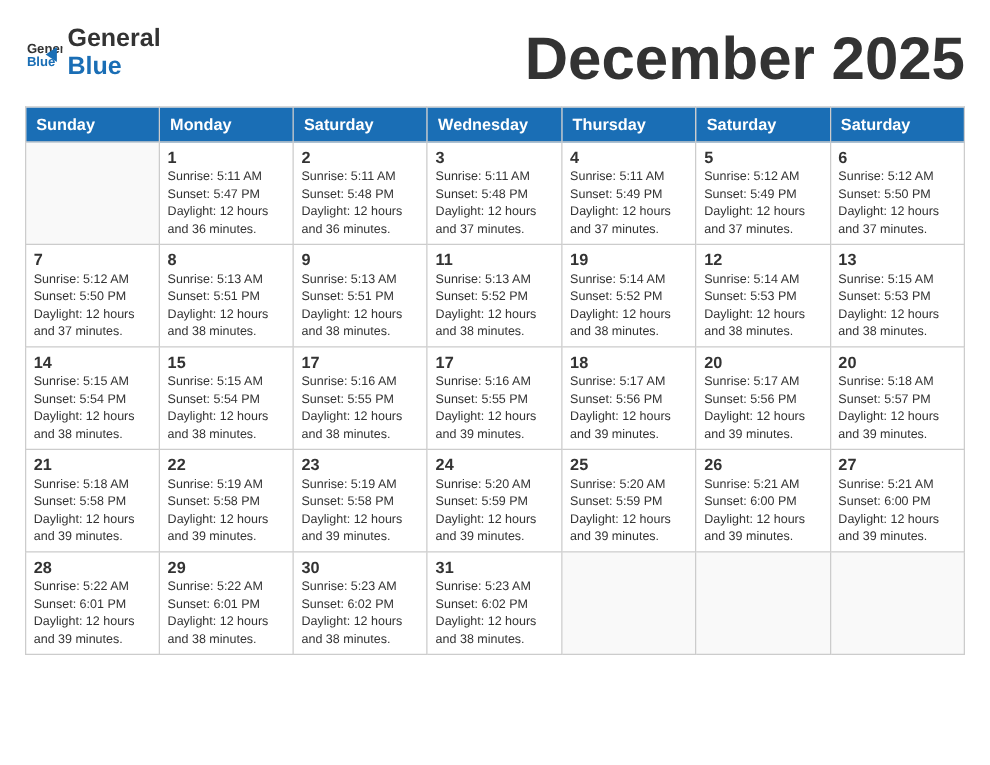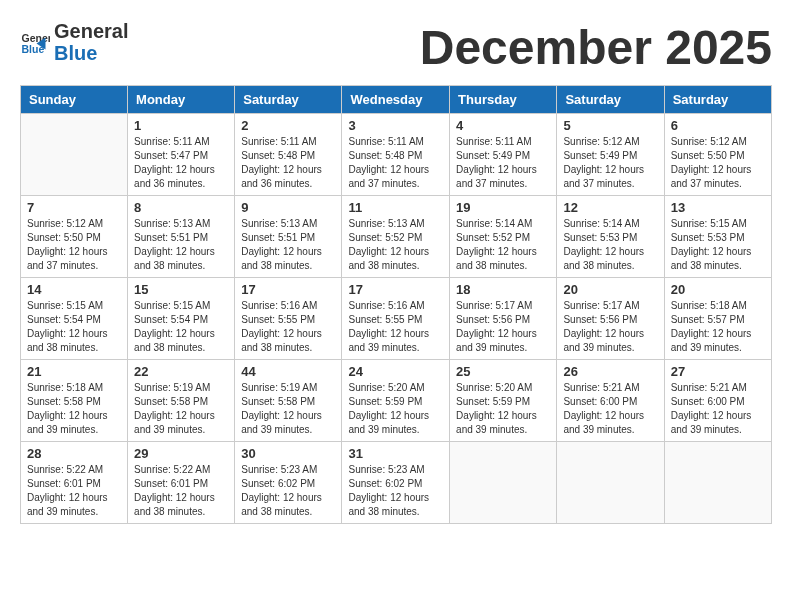--- a/index.html
+++ b/index.html
@@ -195,21 +195,21 @@
       <tr>
         <td>
           <div class="day-number">21</div>
           <div class="day-info">Sunrise: 5:18 AM<br>Sunset: 5:58 PM<br>Daylight: 12 hours and 39 minutes.</div>
         </td>
         <td>
           <div class="day-number">22</div>
           <div class="day-info">Sunrise: 5:19 AM<br>Sunset: 5:58 PM<br>Daylight: 12 hours and 39 minutes.</div>
         </td>
         <td>
-          <div class="day-number">44</div>
+          <div class="day-number">23</div>
           <div class="day-info">Sunrise: 5:19 AM<br>Sunset: 5:58 PM<br>Daylight: 12 hours and 39 minutes.</div>
         </td>
         <td>
           <div class="day-number">24</div>
           <div class="day-info">Sunrise: 5:20 AM<br>Sunset: 5:59 PM<br>Daylight: 12 hours and 39 minutes.</div>
         </td>
         <td>
           <div class="day-number">25</div>
           <div class="day-info">Sunrise: 5:20 AM<br>Sunset: 5:59 PM<br>Daylight: 12 hours and 39 minutes.</div>
         </td>

